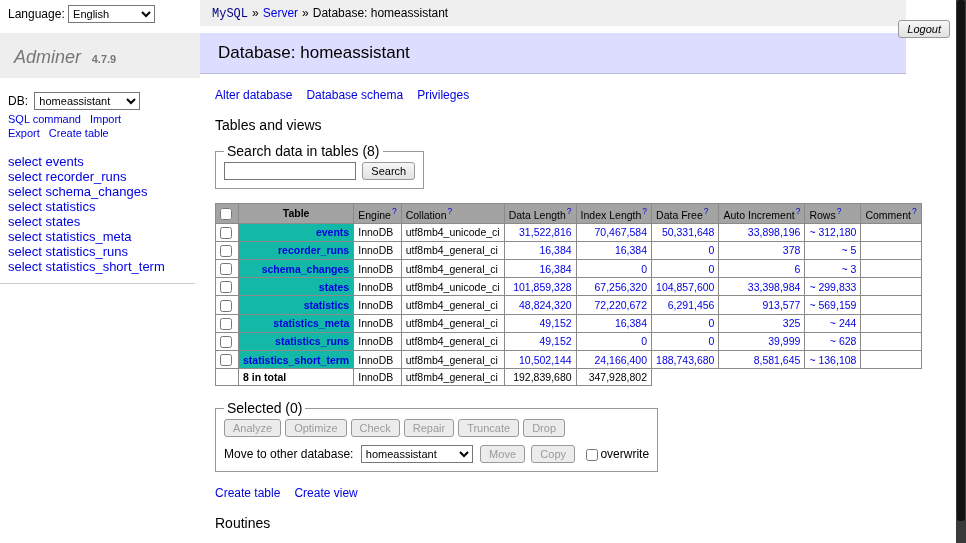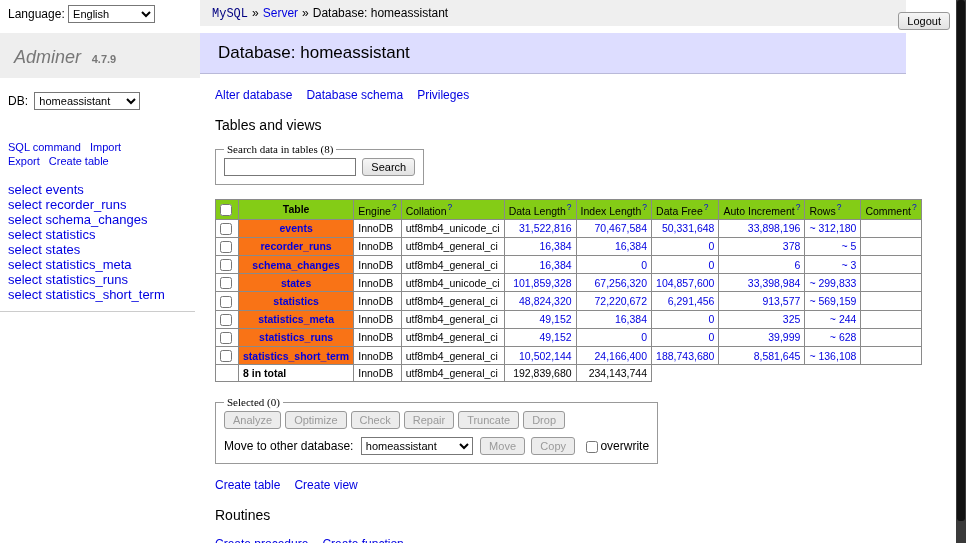--- a/index.html
+++ b/index.html
@@ -16,21 +16,21 @@
 
   .grid { display: grid; grid-template-columns: 200px 706px 60px; grid-template-rows: 26px 1fr; }
 
   
   .cell-lang { grid-area: 1 / 1; padding: 5px 0 0 8px; white-space: nowrap; }
   .lang-select { font-size: 11px; width: 87px; height: 18px; }
   .cell-breadcrumb { grid-area: 1 / 2; background: #efefef; padding: 6px 12px; white-space: nowrap; }
   .bc-root { color: #000080; font-family: Liberation Mono, monospace; }
   .bc-sep { margin: 0 4px; color: #000; }
   .cell-topright { grid-area: 1 / 3; }
-  .logout-btn { position: absolute; top: 12px; right: 16px; }
+  .logout-btn { position: absolute; top: 20px; right: 16px; font-style: italic; }
 
   
   button {
     font-family: "Liberation Sans", sans-serif;
     font-size: 11px;
     padding: 2px 8px;
     background: linear-gradient(#f6f6f6, #e2e2e2);
     border: 1px solid #999;
     border-radius: 3px;
     color: #000;
@@ -46,46 +46,46 @@
   }
   input[type="checkbox"] { width: 12px; height: 12px; margin: 0 2px 0 0; vertical-align: middle; }
 
   
   .sidebar { grid-area: 2 / 1; }
   .logo { margin: 7px 0 0; background: #eee; padding: 8px 14px 9px; font-weight: normal; }
   .app-name { font-style: italic; color: #777; font-size: 18px; }
   .app-version { color: #777; font-size: 11px; margin-left: 4px; font-weight: bold; }
   .db-row { margin: 14px 0 0; padding-left: 8px; }
   .db-select { width: 106px; height: 18px; font-size: 11px; margin-left: 3px; }
-  .side-links { margin: 31px 0 0; padding-left: 8px; font-size: 11px; line-height: 1.25; }
+  .side-links { margin: 3px 0 0; padding-left: 8px; font-size: 11px; line-height: 1.25; }
   .side-links a { margin-right: 9px; }
   .table-links { margin: 13px 5px 0 0; padding: 0 0 9px 8px; border-bottom: 1px solid #ccc; font-size: 13px; line-height: 1.16; }
   .table-links a { display: block; }
 
   
   .main { grid-area: 2 / 2; }
   .page-title {
     margin: 7px 0 0; background: #ddf; border-bottom: 1px solid #b9b9d9;
     padding: 10px 18px; font-size: 17px; font-weight: normal;
   }
   .inner { padding: 0 6px 0 15px; }
   .nav-links { margin: 14px 0 0; }
   .nav-links a { margin-right: 14px; }
   h3 { font-size: 14px; font-weight: normal; margin: 15px 0 0; }
 
   fieldset { display: inline-block; border: 1px solid #999; margin: 10px 0 0; padding: 3px 8px 8px; }
-  legend { font-size: 11px; padding: 0 3px; font-family: Liberation Serif, serif; }
+  legend { font-size: 14px; padding: 0 3px; }
   .search-fs .btn { margin-left: 3px; }
 
   
   table.tables { border-collapse: collapse; margin-top: 14px; font-size: 10.5px; }
   .tables th, .tables td { border: 1px solid #8a8a8a; padding: 2px 4px; height: 17px; white-space: nowrap; }
-  .tables thead th, .tables thead td { background: #84cc16; }
+  .tables thead th, .tables thead td { background: #a3a3a3; }
   .tables thead th { text-align: center; font-weight: bold; }
-  .tables tbody th { background: #f97316; text-align: center; }
+  .tables tbody th { background: #14b8a6; text-align: right; }
   .tables tbody th a { font-weight: bold; }
   .tables td.num { text-align: right; }
   .tables td.check, .tables th.check { width: 20px; text-align: center; }
   .tables sup.help { font-size: 8.5px; color: #0000e0; margin-left: 1px; cursor: pointer; }
   .tables tr.total td { background: #fff; }
   .tables td.total-label { font-weight: bold; }
 
   .selected-fs { margin-top: 14px; }
   .btn-row button { margin-right: 4px; }
   .move-row { margin-top: 8px; white-space: nowrap; }
@@ -273,21 +273,21 @@
               <td class="num"><a>8,581,645</a></td>
               <td class="num"><a>~ 136,108</a></td>
               <td></td>
             </tr>
             <tr class="total">
               <td class="check"></td>
               <td class="total-label">8 in total</td>
               <td>InnoDB</td>
               <td>utf8mb4_general_ci</td>
               <td class="num">192,839,680</td>
-              <td class="num">234,143,744</td>
+              <td class="num">347,928,802</td>
             </tr>
           </tbody>
       </table>
 
       <fieldset class="selected-fs">
         <legend>Selected (0)</legend>
         <div class="btn-row" id="action-buttons"><button class="btn" disabled="">Analyze</button><button class="btn" disabled="">Optimize</button><button class="btn" disabled="">Check</button><button class="btn" disabled="">Repair</button><button class="btn" disabled="">Truncate</button><button class="btn" disabled="">Drop</button></div>
         <div class="move-row">
           <span>Move to other database:</span>
           <select class="move-select">

